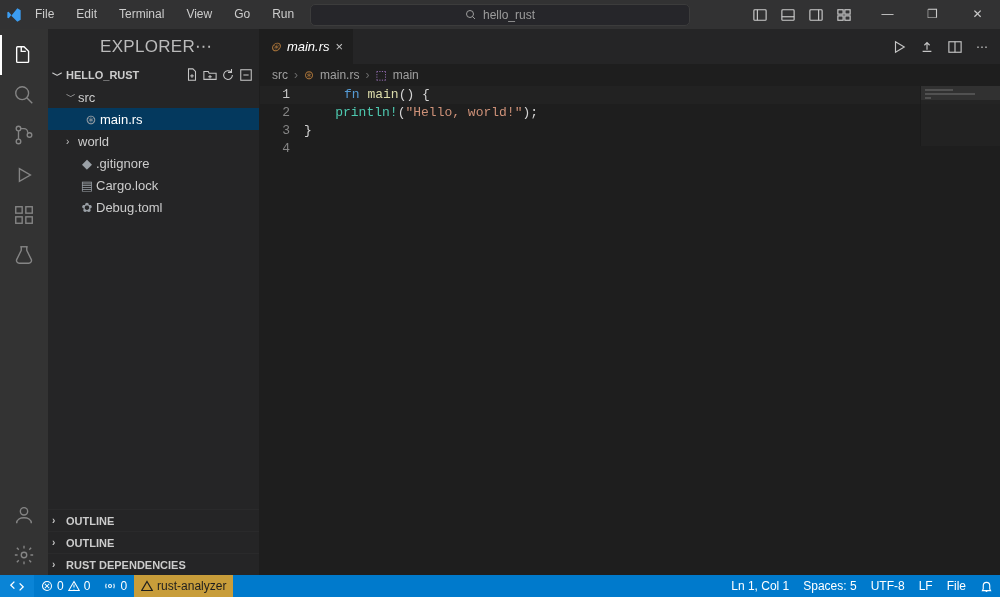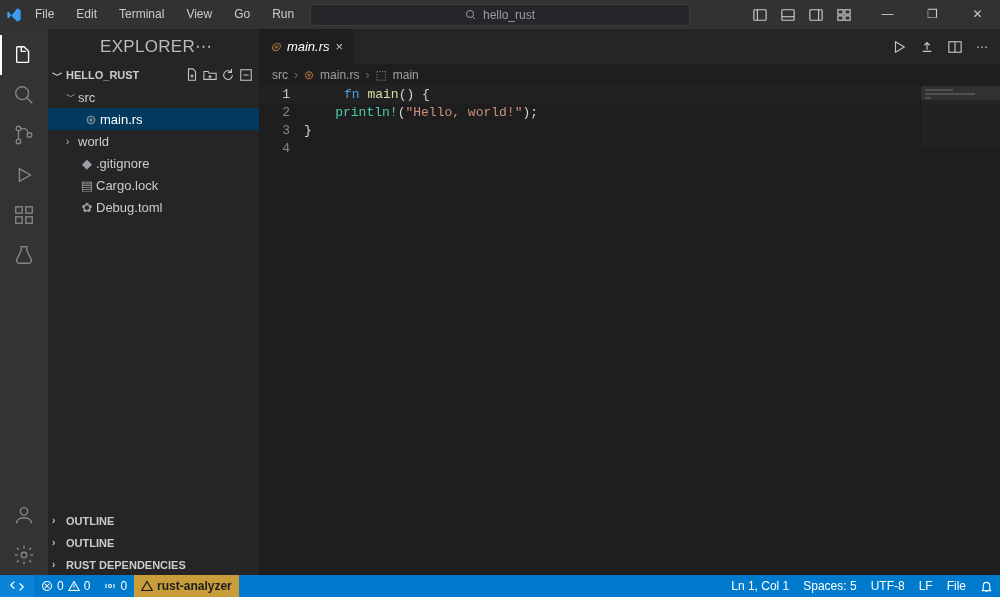--- a/index.html
+++ b/index.html
@@ -61,21 +61,21 @@
   .tk-mac { color:#4ec9b0; }
   .tk-punc { color:#d4d4d4; }
   .tk-str { color:#ce9178; }
   .minimap { position:absolute; top:57px; right:0; width:80px; height:60px; background:#25252680; border-left:1px solid #00000030; }
   .minimap .sel { position:absolute; top:0; left:0; right:0; height:14px; background:#ffffff10; }
   .minimap .l { position:absolute; left:4px; height:2px; background:#88888860; }
   
   .status { height:22px; background:#007acc; display:flex; align-items:center; color:#ffffff; font-size:12px; }
   .status .seg { padding:0 7px; display:flex; align-items:center; gap:4px; height:100%; }
   .status .remote { background:#0a84d6; width:34px; justify-content:center; }
-  .status .warnseg { background:#c89d3a; color:#1e1e1e;font-weight:bold; }
+  .status .warnseg { background:#c89d3a; color:#1e1e1e; }
   .status .grow { flex:1; }
   svg { display:block; }
 </style>
 </head>
 <body>
 
 <div class="titlebar">
   <div class="logo">
     <svg width="16" height="16" viewBox="0 0 24 24">
         <path fill="#3c9df1" d="M17 2l5 3v14l-5 3-9-9 9-11zM4 7l4 5-4 5-2-1V8l2-1z"></path>

